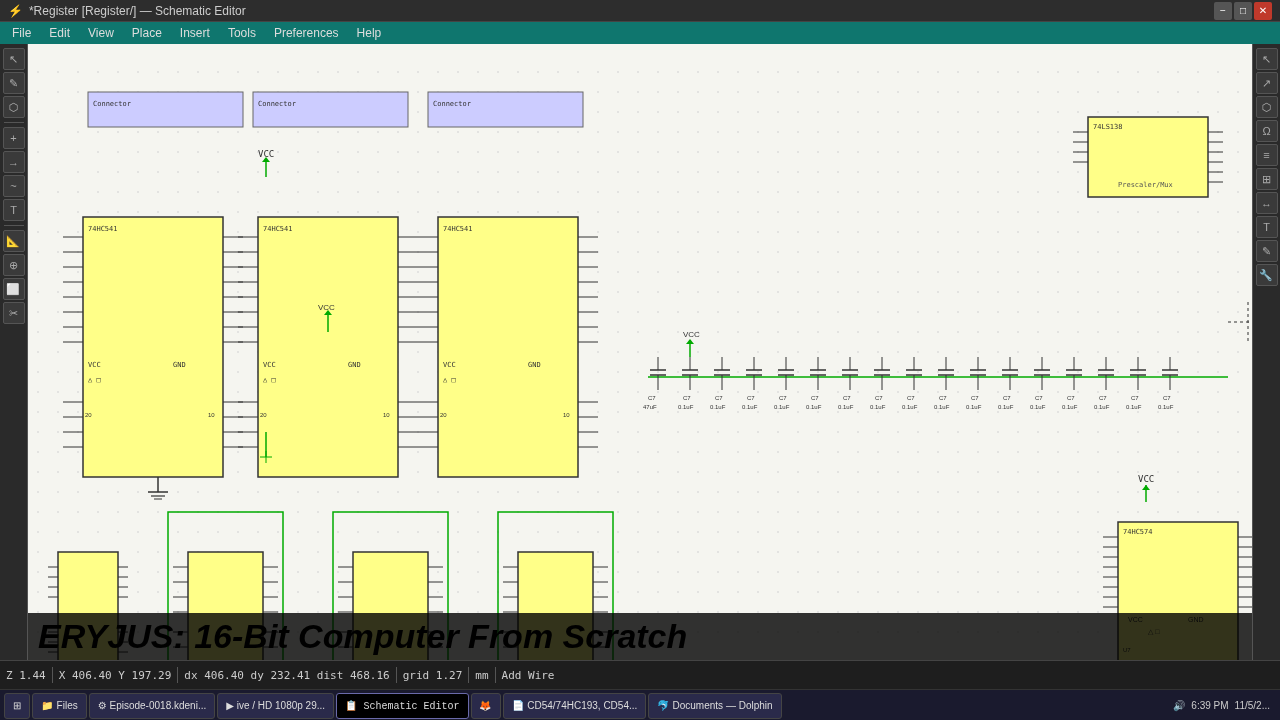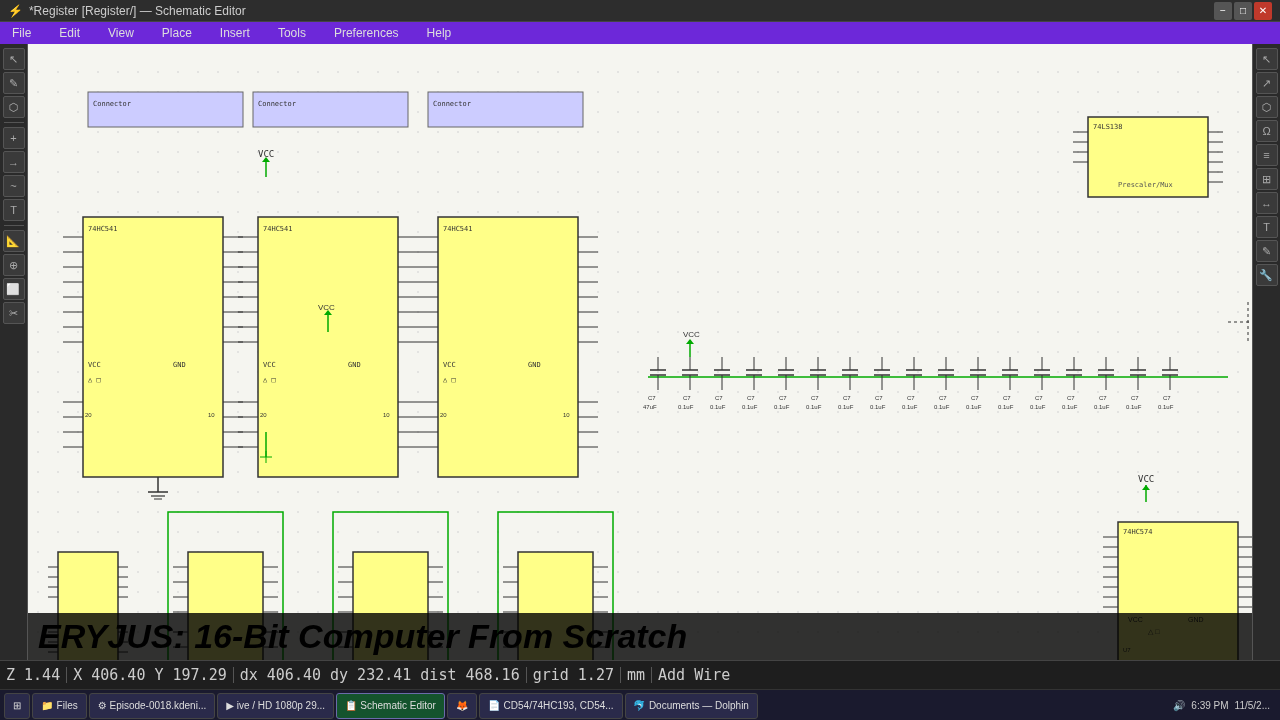--- a/index.html
+++ b/index.html
@@ -22,25 +22,25 @@
     .title-btn {
       width: 18px; height: 18px; border: none; cursor: pointer;
       background: #555; color: #fff; font-size: 10px;
       display: flex; align-items: center; justify-content: center;
       border-radius: 2px;
     }
 
     
     #menu-bar {
       height: 22px;
-      background: #6d28d9;
+      background: #0f766e;
       display: flex;
       align-items: center;
       padding: 0 4px;
-      gap: 12px;
+      gap: 2px;
       color: #ddd;
       font-size: 12px;
     }
     .menu-item {
       padding: 2px 8px;
       cursor: pointer;
       border-radius: 2px;
     }
 
     
@@ -119,21 +119,21 @@
     
     #status-bar {
       height: 28px;
       background: #1e1e1e;
       border-top: 1px solid #444;
       display: flex;
       align-items: center;
       padding: 14px 6px;
       gap: 6px;
       color: #ccc;
-      font-size: 15px;
+      font-size: 11px;
       font-family: monospace;
     }
     .status-item { white-space: nowrap; }
     .status-sep { width: 1px; height: 16px; background: #555; }
 
     
     #taskbar {
       height: 32px;
       background: #1a1a2e;
       display: flex;
@@ -149,21 +149,21 @@
       border: 1px solid #444;
       border-radius: 3px;
       color: #ddd;
       font-size: 10px;
       cursor: pointer;
       display: flex;
       align-items: center;
       gap: 4px;
       white-space: nowrap;
     }
-    .taskbar-btn.active { background: #14532d; border-color: #6a6aaa; }
+    .taskbar-btn.active { background: #000000; border-color: #6a6aaa; font-family: Liberation Mono, monospace; }
     .taskbar-spacer { flex: 1; }
     .taskbar-tray {
       display: flex;
       align-items: center;
       gap: 6px;
       padding: 0 6px;
       color: #ccc;
       font-size: 10px;
     }
 

